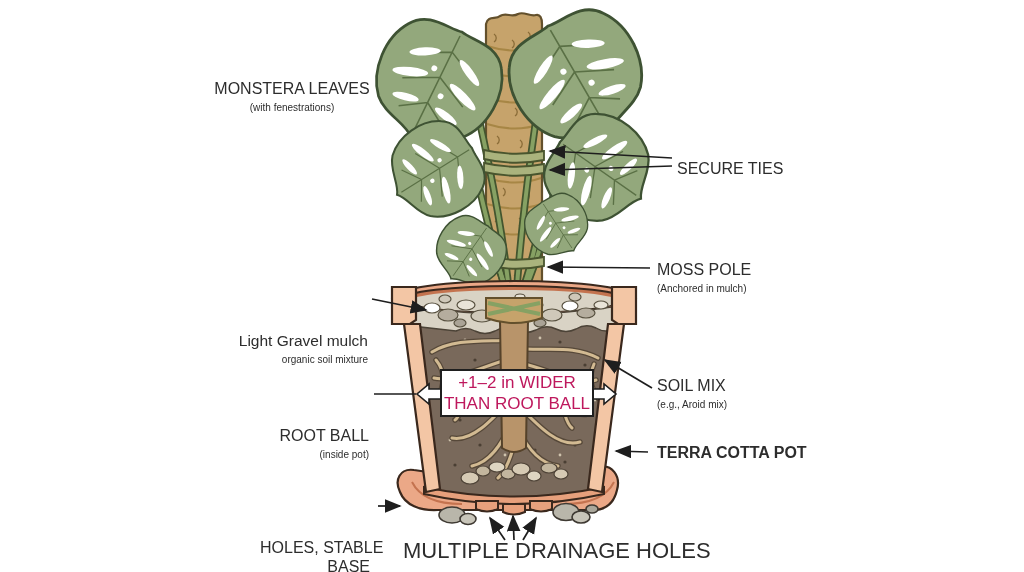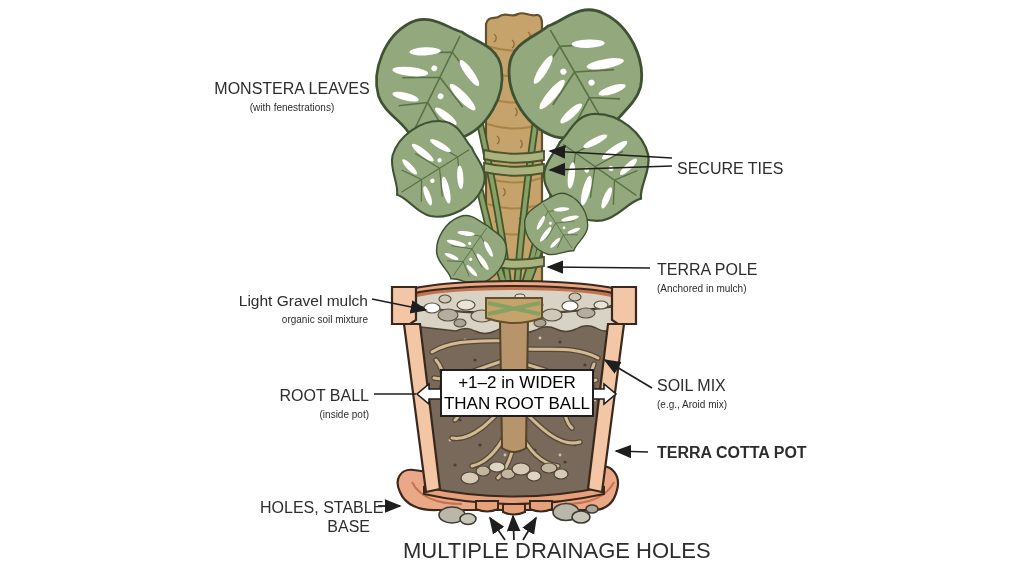--- a/index.html
+++ b/index.html
@@ -2,25 +2,25 @@
 <html><head>
 <meta charset="utf-8">
 <style>
   html,body{margin:0;padding:0;background:#fff;}
   #stage{position:relative;width:1024px;height:572px;background:#ffffff;overflow:hidden;
          font-family:"Liberation Sans",sans-serif;color:#2d2d2d;padding-left:40px;}
   #art{position:absolute;left:0;top:0;}
   .lbl{position:absolute;line-height:19px;font-size:16px;}
   .lbl .t{white-space:nowrap;}
   .lbl .s{font-size:10px;white-space:nowrap;}
-  .r{text-align:right;}
+  .r{text-align:right;margin-top:40px;}
   .c{text-align:center;}
   #wider-box{position:absolute;left:440px;top:369px;width:150px;height:44px;
              background:#fff;border:2px solid #1f1f1f;display:flex;flex-direction:column;
-             justify-content:center;text-align:center;font-size:17px;line-height:21px;color:#000000;}
+             justify-content:center;text-align:center;font-size:17px;line-height:21px;color:#be185d;}
 </style>
 </head>
 <body>
 
 <div id="stage">
 
 <svg id="art" width="1024" height="572" viewBox="0 0 1024 572">
   <defs>
     <marker id="ah" markerWidth="11" markerHeight="9" refX="9" refY="4" orient="auto">
       <path d="M0,0 L10,4 L0,8 Z" fill="#1e1e1e"></path>
@@ -268,21 +268,21 @@
 <div class="lbl c" style="left:214px;top:79px;width:156px;">
   <div class="t">MONSTERA LEAVES</div>
   <div class="s">(with fenestrations)</div>
 </div>
 
 <div class="lbl" style="left:677px;top:153px;margin-top:6px;">
   <div class="t">SECURE TIES</div>
 </div>
 
 <div class="lbl" style="left:657px;top:260px;">
-  <div class="t">TERRA POLE</div>
+  <div class="t">MOSS POLE</div>
   <div class="s">(Anchored in mulch)</div>
 </div>
 
 <div class="lbl r" style="left:228px;top:291px;width:140px;">
   <div class="t" style="font-size:15.5px;">Light Gravel mulch</div>
   <div class="s">organic soil mixture</div>
 </div>
 
 <div class="lbl r" style="left:259px;top:386px;width:110px;">
   <div class="t">ROOT BALL</div>

